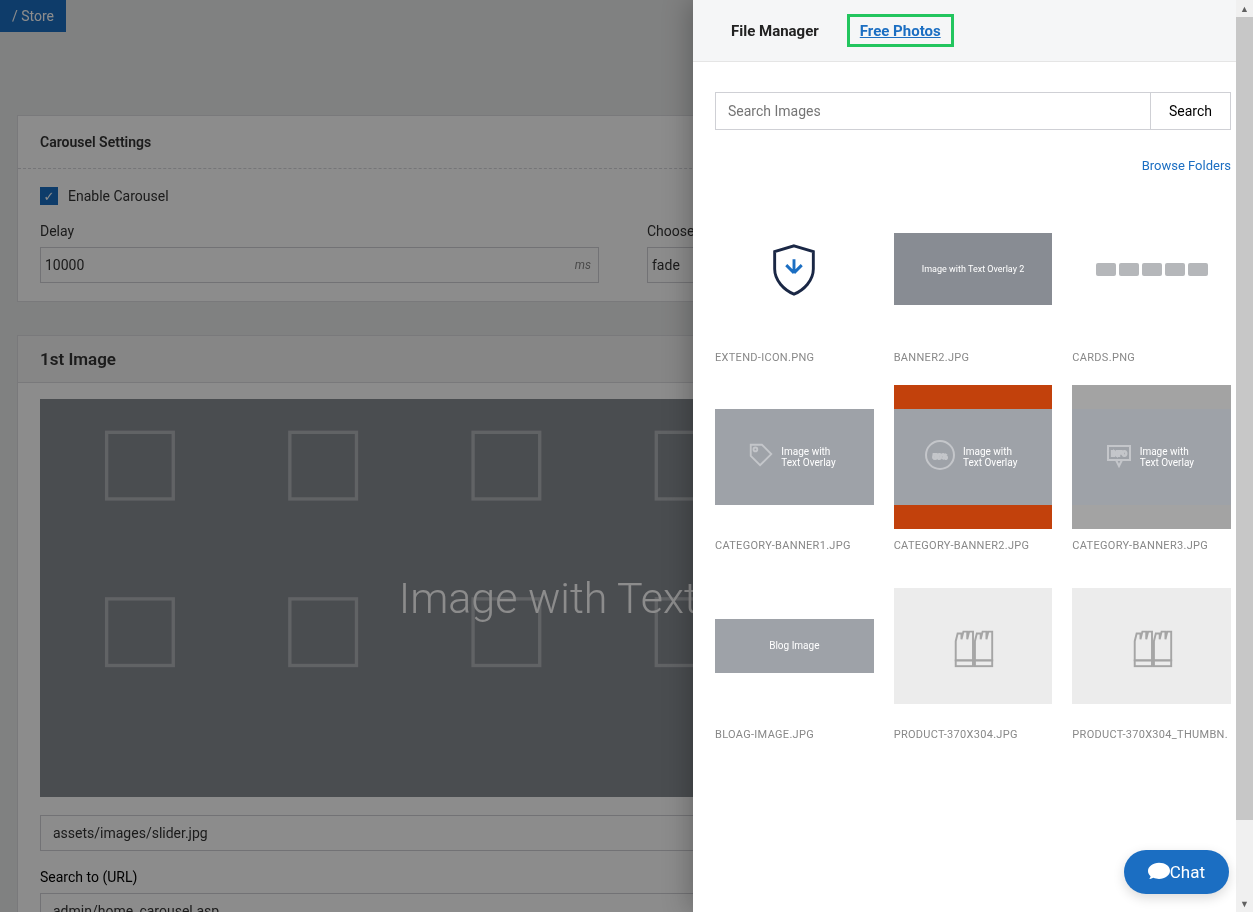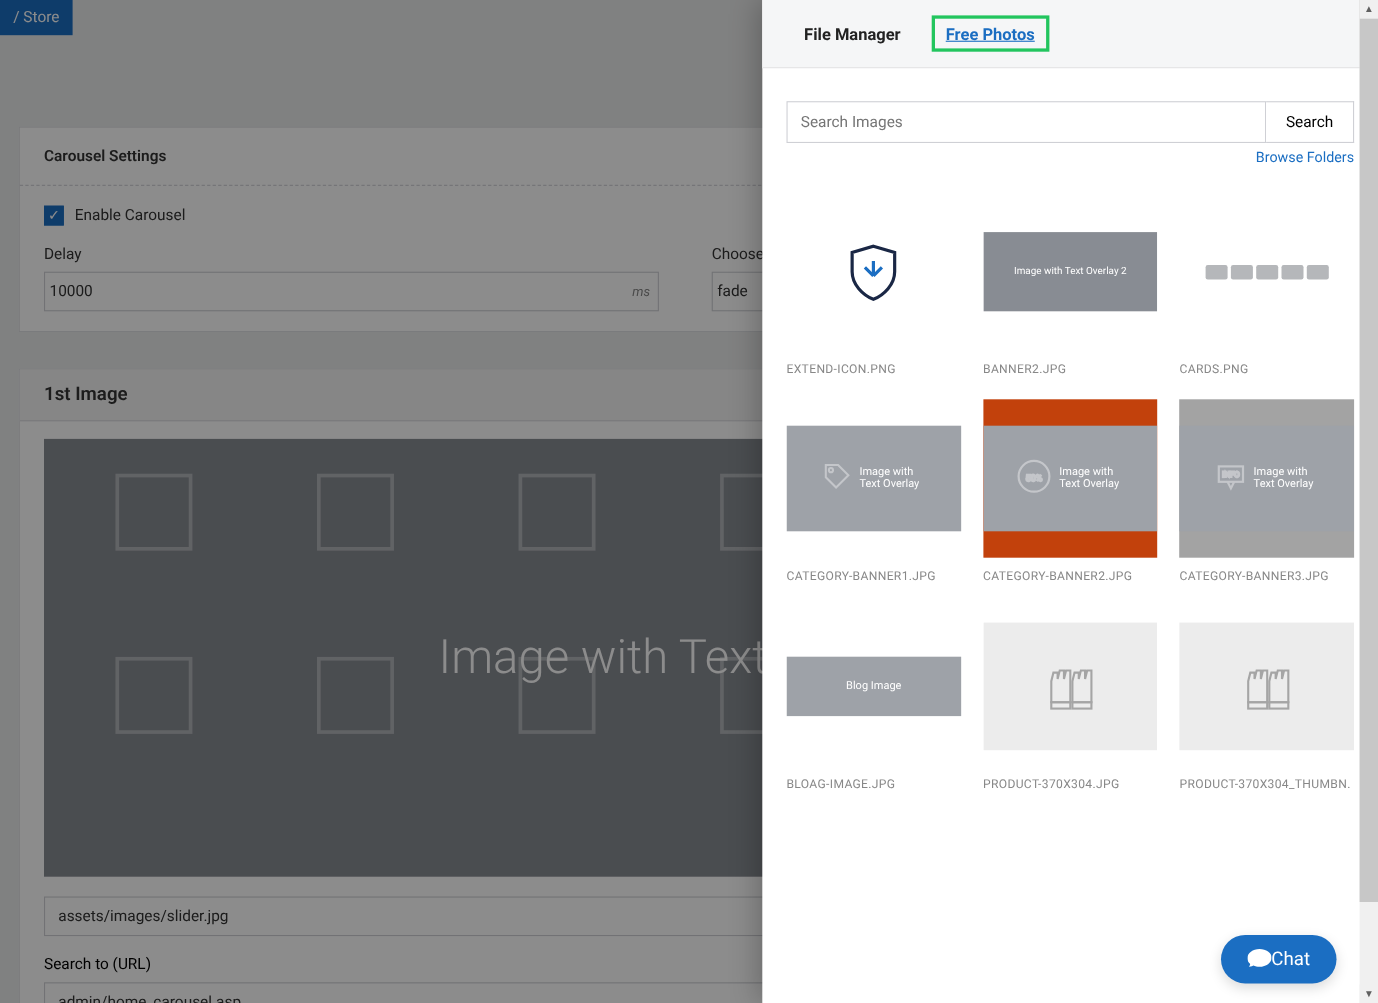--- a/index.html
+++ b/index.html
@@ -34,39 +34,39 @@
     .links-label { font-size: 14px; margin-top: 18px; display: block; margin-bottom: 8px; }
     
     
     .drawer { position: absolute; right: 0; top: 0; width: 560px; height: 100%; background: #fff; z-index: 10; box-shadow: -4px 0 25px rgba(0,0,0,0.25); }
     .drawer-tabs { display: flex; gap: 28px; padding: 14px 38px; background: #f5f6f7; border-bottom: 1px solid #e5e5e5; align-items: center; }
     .tab { font-size: 15px; font-weight: bold; color: #222; cursor: pointer; padding: 4px 0; }
     .tab-active { color: #1b6ec2; text-decoration: underline; }
     .tab-highlight { border: 3px solid #22c55e; padding: 4px 10px; }
     
     .drawer-body { padding: 30px 22px; }
-    .search-row { display: flex; margin-bottom: 6px; border-radius: 11px; }
+    .search-row { display: flex; margin-bottom: 28px; border-radius: 11px; }
     .search-input { flex: 1; border: 1px solid #cfd0d5; padding: 10px 12px; font-size: 14px; color: #333; }
     .search-btn { border: 1px solid #cfd0d5; border-left: none; padding: 10px 18px; font-size: 14px; background: #fff; cursor: pointer; }
     .browse-link { text-align: right; color: #1b6ec2; font-size: 13px; margin-bottom: 24px; cursor: pointer; }
     
     .grid { display: grid; grid-template-columns: repeat(3, 1fr); gap: 20px; }
     .grid-item { }
     .thumb { width: 100%; height: 144px; background: #e5e5e5; display: flex; align-items: center; justify-content: center; overflow: hidden; }
     .thumb-label { font-size: 11px; color: #888; margin-top: 10px; line-height: 1.3; letter-spacing: 0.3px; }
     
     
     .thumb-extend { background: #fff; }
     .shield-icon { width: 58px; height: 58px; }
     .thumb-cards { background: #fff; display: flex; gap: 3px; }
     .card-pill { width: 20px; height: 13px; background: #b5b7ba; border-radius: 2px; }
     .gloves-icon { width: 58px; height: 48px; color: #a5a5a5; }
     
     
-    .chat-widget { position: absolute; bottom: 18px; right: 38px; background: #1b6ec2; color: white; border-radius: 30px; padding: 12px 24px; display: flex; align-items: center; gap: 0; font-size: 17px; z-index: 20; box-shadow: 0 4px 12px rgba(0,0,0,0.15); cursor: pointer; }
+    .chat-widget { position: absolute; bottom: 18px; right: 24px; background: #1b6ec2; color: white; border-radius: 30px; padding: 12px 24px; display: flex; align-items: center; gap: 0; font-size: 17px; z-index: 20; box-shadow: 0 4px 12px rgba(0,0,0,0.15); cursor: pointer; }
     .chat-icon { width: 22px; height: 20px; }
     
     
     .scrollbar { position: absolute; right: 0; top: 0; width: 17px; height: 100%; background: #f0f0f0; z-index: 15; }
     .scrollbar-thumb { width: 100%; height: 820px; background: #c7c7c7; }
     .scrollbar-arrow { width: 100%; height: 17px; background: #f0f0f0; display: flex; align-items: center; justify-content: center; color: #606060; font-size: 9px; position: absolute; }
   </style>
 </head>
 <body>
 

